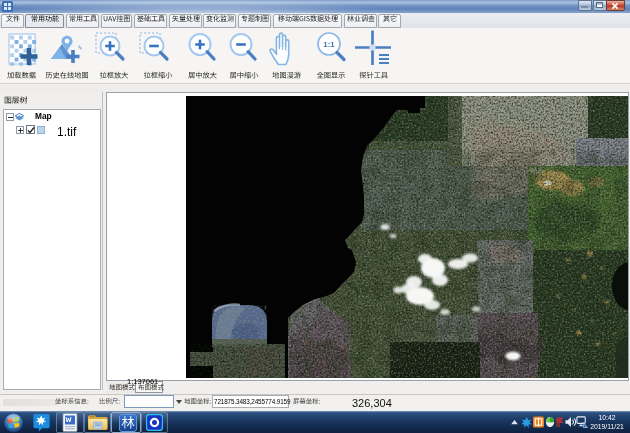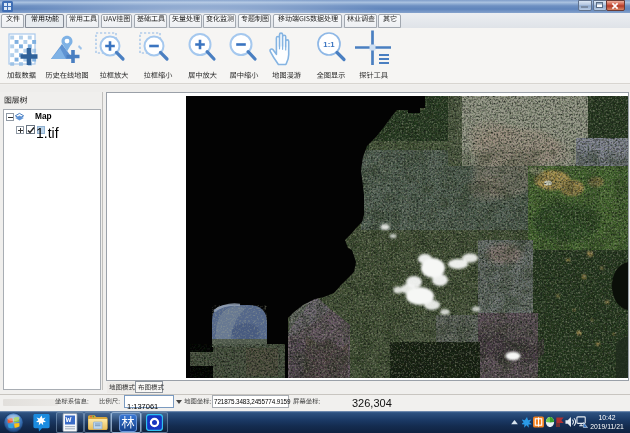--- a/index.html
+++ b/index.html
@@ -182,21 +182,21 @@
     </svg>
 <div class="abs" style="left:35px;top:110.5px;font-size:8.3px;font-weight:bold;color:#000">Map</div>
 <div class="abs" style="left:16px;top:126px;width:8px;height:8px;background:#fff;border:1px solid #919aa5"></div>
 <div class="abs" style="left:17.5px;top:129.5px;width:5px;height:1px;background:#333"></div>
 <div class="abs" style="left:19.5px;top:127.5px;width:1px;height:5px;background:#333"></div>
 <div class="abs" style="left:26px;top:125px;width:9px;height:9px;background:#fff;border:1px solid #6a7582"></div>
 <svg class="abs" style="left:27px;top:126px" width="8" height="8" viewBox="0 0 8 8">
       <path d="M1 4.5L3 6.5L7 1.5" stroke="#222" stroke-width="1.4" fill="none"></path>
     </svg>
 <div class="abs" style="left:36.5px;top:125.5px;width:8px;height:8px;background:#bcd4ea;border:1px solid #8fb0d0"></div>
-<div class="abs" style="left:36px;top:124.5px;font-size:14px;color:#000">1.tif</div>
+<div class="abs" style="left:57px;top:124.5px;font-size:12px;color:#000">1.tif</div>
 <div class="abs" style="left:102px;top:92px;width:1px;height:298px;background:#c0bfbc"></div>
 <div class="abs" style="left:106px;top:92px;width:523px;height:289px;background:#fff;border:1px solid #9aa0a8"></div>
 <svg class="abs" style="left:186px;top:96px" width="442" height="282" viewBox="0 0 442 282">
       <defs>
 <filter id="nd" x="0" y="0" width="100%" height="100%">
 <feTurbulence type="fractalNoise" baseFrequency="0.55" numOctaves="2" seed="11" stitchTiles="stitch" result="n"></feTurbulence>
 <feColorMatrix in="n" type="matrix" values="0 0 0 0 0  0 0 0 0 0  0 0 0 0 0  2.3 0 0 0 -0.92" result="a"></feColorMatrix>
 <feFlood flood-color="#10190f" result="c"></feFlood>
           <feComposite in="c" in2="a" operator="in"></feComposite>
 </filter>
@@ -311,21 +311,21 @@
     </svg>
 <div class="abs" style="left:0;top:394px;width:630px;height:17px;background:#f1f0ee;border-top:1px solid #c8c5c0"></div>
 <div class="abs" style="left:3px;top:399px;width:55px;height:7px;background:linear-gradient(90deg,#d2cec9,#e4e1dd);opacity:.5;border-radius:1px"></div>
 <svg class="t " style="left:55px;top:398px;width:34px;height:9px" viewBox="0 0 34 9">
       <path d="M4.7 0.6C4.5 1.6 4.1 2.4 3.4 2.9V0.3H2.9V3.8H0.8V4.2H2.9V5.4H0.3V5.9H6.1V5.4H3.4V4.2H5.6V3.8H3.4V3.0C3.5 3.1 3.7 3.2 3.8 3.3C4.1 3 4.4 2.6 4.6 2.2C5 2.6 5.5 3.1 5.7 3.4L6.1 3.1C5.8 2.7 5.3 2.2 4.8 1.8C5 1.4 5.1 1 5.2 0.7ZM1.6 0.6C1.3 1.6 0.9 2.5 0.2 3.1C0.3 3.2 0.5 3.3 0.6 3.4C1 3.1 1.3 2.6 1.6 2.1C1.9 2.5 2.2 2.9 2.4 3.1L2.8 2.8C2.5 2.5 2.1 2 1.7 1.7C1.9 1.4 2 1 2 0.6ZM9.4 0.7V1.2H12.2V0.7ZM11.4 3.6C11.7 4.2 12 5 12.1 5.5L12.5 5.4C12.4 4.9 12.1 4.1 11.8 3.4ZM9.5 3.4C9.4 4.1 9.1 4.8 8.7 5.3C8.8 5.3 9 5.5 9.1 5.5C9.5 5 9.8 4.3 10 3.5ZM9.1 2.3V2.7H10.5V5.5C10.5 5.6 10.4 5.6 10.3 5.6C10.3 5.6 10 5.6 9.6 5.6C9.7 5.8 9.8 6 9.8 6.1C10.2 6.1 10.5 6.1 10.7 6.0C10.9 5.9 11 5.8 11 5.5V2.7H12.5V2.3ZM7.7 0.3V1.6H6.7V2.1H7.6C7.4 2.9 7 3.8 6.6 4.3C6.6 4.4 6.8 4.6 6.8 4.7C7.1 4.3 7.5 3.6 7.7 2.9V6.1H8.2V2.8C8.4 3.1 8.6 3.5 8.8 3.7L9 3.3C8.9 3.1 8.4 2.4 8.2 2.2V2.1H9.0V1.6H8.2V0.3ZM14.6 4.2C14.3 4.7 13.8 5.1 13.2 5.4C13.4 5.5 13.6 5.7 13.7 5.8C14.2 5.4 14.7 4.9 15.1 4.4ZM16.9 4.4C17.4 4.8 18.1 5.4 18.4 5.8L18.8 5.5C18.4 5.1 17.8 4.6 17.2 4.2ZM17 2.8C17.2 2.9 17.4 3.1 17.6 3.3L14.8 3.5C15.7 3 16.7 2.4 17.6 1.7L17.3 1.4C16.9 1.7 16.6 1.9 16.3 2.2L14.7 2.2C15.1 1.9 15.6 1.5 16 1.0C16.9 1 17.7 0.9 18.3 0.7L17.9 0.3C16.9 0.6 15 0.7 13.5 0.8C13.5 0.9 13.6 1.1 13.6 1.2C14.2 1.2 14.8 1.2 15.4 1.1C15 1.5 14.5 1.9 14.3 2.0C14.1 2.2 14 2.3 13.8 2.3C13.9 2.4 14 2.6 14 2.7C14.1 2.7 14.3 2.6 15.6 2.6C15.1 2.9 14.6 3.2 14.4 3.3C14 3.5 13.7 3.6 13.5 3.6C13.5 3.7 13.6 4 13.6 4.1C13.8 4 14.1 4 15.8 3.8V5.5C15.8 5.6 15.8 5.6 15.7 5.6C15.6 5.6 15.2 5.6 14.8 5.6C14.9 5.7 15 5.9 15 6.1C15.5 6.1 15.8 6.1 16 6.0C16.2 5.9 16.3 5.8 16.3 5.5V3.8L17.9 3.7C18.1 3.9 18.2 4.1 18.3 4.2L18.7 4.0C18.5 3.6 17.9 3 17.4 2.6ZM21.6 2.2V2.6H24.8V2.2ZM21.6 3.1V3.5H24.8V3.1ZM21.2 1.3V1.7H25.3V1.3ZM22.7 0.4C22.8 0.7 23 1 23.1 1.3L23.5 1.1C23.5 0.9 23.3 0.5 23.1 0.3ZM21.6 4.1V6.1H22.0V5.9H24.4V6.1H24.8V4.1ZM22 5.5V4.5H24.4V5.5ZM20.8 0.3C20.5 1.2 20 2.2 19.4 2.8C19.5 2.9 19.6 3.2 19.7 3.3C19.9 3 20.1 2.8 20.3 2.5V6.2H20.7V1.7C20.9 1.3 21.1 0.8 21.3 0.4ZM27.3 2.1H30.3V2.6H27.3ZM27.3 3.0H30.3V3.5H27.3ZM27.3 1.2H30.3V1.7H27.3ZM27.3 4.3V5.4C27.3 5.9 27.5 6 28.2 6.0C28.4 6 29.5 6 29.7 6.0C30.3 6 30.5 5.8 30.5 5.0C30.4 5 30.2 4.9 30.1 4.8C30.1 5.5 30 5.6 29.7 5.6C29.4 5.6 28.4 5.6 28.2 5.6C27.8 5.6 27.8 5.6 27.8 5.4V4.3ZM30.5 4.4C30.8 4.8 31.1 5.4 31.2 5.7L31.6 5.5C31.5 5.2 31.2 4.6 30.9 4.2ZM26.5 4.3C26.4 4.7 26.1 5.3 25.9 5.6L26.3 5.8C26.6 5.5 26.8 4.9 27 4.5ZM28.3 4.1C28.6 4.4 29 4.8 29.1 5.1L29.5 4.9C29.4 4.6 29 4.2 28.7 3.9H30.8V0.9H28.8C28.9 0.7 29 0.5 29.1 0.3L28.6 0.2C28.5 0.4 28.4 0.6 28.3 0.9H26.8V3.9H28.6ZM32.9 3.1C33.1 3.1 33.3 3 33.3 2.7C33.3 2.4 33.1 2.2 32.9 2.2C32.7 2.2 32.5 2.4 32.5 2.7C32.5 3 32.7 3.1 32.9 3.1ZM32.9 5.7C33.1 5.7 33.3 5.5 33.3 5.3C33.3 5 33.1 4.8 32.9 4.8C32.7 4.8 32.5 5 32.5 5.3C32.5 5.5 32.7 5.7 32.9 5.7Z" fill="#3a3a3a"></path>
     </svg>
 <svg class="t " style="left:99px;top:398px;width:21px;height:9px" viewBox="0 0 21 9">
       <path d="M0.8 6.1C0.9 6 1.2 5.9 2.9 5.3C2.9 5.2 2.9 5 2.9 4.8L1.3 5.3V2.7H2.9V2.2H1.3V0.3H0.8V5.2C0.8 5.5 0.7 5.6 0.6 5.7C0.6 5.8 0.8 6 0.8 6.1ZM3.4 0.3V5.1C3.4 5.8 3.6 6 4.2 6.0C4.3 6 5.1 6 5.2 6.0C5.8 6 6 5.5 6 4.3C5.9 4.2 5.7 4.1 5.6 4.0C5.5 5.2 5.5 5.5 5.2 5.5C5 5.5 4.4 5.5 4.3 5.5C4 5.5 3.9 5.5 3.9 5.1V3.2C4.6 2.8 5.4 2.3 5.9 1.9L5.5 1.4C5.1 1.8 4.5 2.3 3.9 2.7V0.3ZM10.8 1.0V4.6H11.2V1.0ZM11.9 0.3V5.5C11.9 5.6 11.8 5.6 11.7 5.6C11.6 5.6 11.3 5.6 10.9 5.6C11 5.8 11 6 11.1 6.1C11.5 6.1 11.9 6.1 12.1 6.0C12.2 5.9 12.3 5.8 12.3 5.5V0.3ZM8.7 3.8C8.9 3.9 9.2 4.2 9.4 4.4C9.1 5 8.7 5.5 8.2 5.8C8.3 5.9 8.5 6 8.5 6.2C9.5 5.5 10.2 4.1 10.4 2.1L10.1 2.0L10 2.0H9.2C9.3 1.7 9.4 1.4 9.4 1.1H10.5V0.6H8.3V1.1H9.0C8.8 2.1 8.5 3 8 3.7C8.1 3.7 8.3 3.9 8.4 4.0C8.7 3.6 8.9 3.1 9.1 2.5H9.9C9.8 3 9.7 3.5 9.6 3.9C9.4 3.8 9.1 3.6 9 3.4ZM7.8 0.3C7.5 1.2 7.1 2.1 6.6 2.7C6.7 2.9 6.8 3.1 6.9 3.2C7 3 7.2 2.8 7.3 2.5V6.1H7.8V1.6C7.9 1.2 8.1 0.8 8.2 0.4ZM13.9 0.6V2.4C13.9 3.4 13.9 4.8 13 5.8C13.1 5.9 13.3 6.1 13.4 6.2C14.1 5.3 14.4 4.1 14.4 3.1H16.1C16.5 4.6 17.3 5.6 18.6 6.1C18.7 6 18.8 5.8 18.9 5.7C17.7 5.3 16.9 4.4 16.6 3.1H18.3V0.6ZM14.5 1.0H17.8V2.6H14.5V2.4ZM20.1 3.1C20.3 3.1 20.5 3 20.5 2.7C20.5 2.4 20.3 2.2 20.1 2.2C19.9 2.2 19.7 2.4 19.7 2.7C19.7 3 19.9 3.1 20.1 3.1ZM20.1 5.7C20.3 5.7 20.5 5.5 20.5 5.3C20.5 5 20.3 4.8 20.1 4.8C19.9 4.8 19.7 5 19.7 5.3C19.7 5.5 19.9 5.7 20.1 5.7Z" fill="#3a3a3a"></path>
     </svg>
 <div class="abs" style="left:124px;top:395px;width:50px;height:13px;background:#fff;border:1px solid #7a9ac0"></div>
-<div class="abs" style="left:127px;top:402px;font-size:7.5px;color:#000">1:137061</div>
+<div class="abs" style="left:127px;top:377px;font-size:7.5px;color:#000">1:137061</div>
 <svg class="abs" style="left:176px;top:400px" width="6" height="4" viewBox="0 0 6 4">
       <path d="M0 0h6L3 4z" fill="#444"></path>
     </svg>
 <svg class="t " style="left:184px;top:398px;width:28px;height:9px" viewBox="0 0 28 9">
       <path d="M2.7 0.9V2.6L2.1 2.9L2.2 3.3L2.7 3.1V5.1C2.7 5.8 3 6 3.7 6.0C3.9 6 5.1 6 5.3 6.0C5.9 6 6.1 5.7 6.2 4.8C6 4.8 5.8 4.7 5.7 4.7C5.7 5.4 5.6 5.6 5.3 5.6C5 5.6 3.9 5.6 3.7 5.6C3.3 5.6 3.2 5.5 3.2 5.1V2.9L4.1 2.5V4.7H4.5V2.3L5.4 2.0C5.4 3 5.4 3.7 5.4 3.9C5.3 4 5.3 4 5.2 4.0C5.1 4 4.9 4 4.7 4.0C4.8 4.1 4.8 4.3 4.9 4.4C5 4.4 5.3 4.4 5.5 4.4C5.7 4.3 5.8 4.2 5.8 4.0C5.9 3.7 5.9 2.8 5.9 1.6L5.9 1.5L5.6 1.3L5.5 1.4L5.4 1.5L4.5 1.9V0.3H4.1V2.0L3.2 2.4V0.9ZM0.2 4.6 0.4 5.1C1 4.9 1.7 4.6 2.4 4.2L2.3 3.8L1.5 4.1V2.3H2.3V1.8H1.5V0.3H1.1V1.8H0.3V2.3H1.1V4.3C0.8 4.4 0.5 4.6 0.2 4.6ZM8.8 3.8C9.3 4 10 4.2 10.3 4.4L10.5 4.0C10.2 3.9 9.5 3.7 9 3.6ZM8.2 4.7C9 4.8 10.2 5 10.8 5.2L11 4.9C10.4 4.7 9.2 4.4 8.4 4.3ZM6.9 0.5V6.1H7.4V5.9H11.8V6.1H12.3V0.5ZM7.4 5.4V1.0H11.8V5.4ZM9 1.1C8.7 1.6 8.2 2.1 7.6 2.5C7.7 2.5 7.9 2.7 8 2.7C8.2 2.6 8.4 2.5 8.6 2.3C8.7 2.5 9 2.7 9.2 2.9C8.7 3.1 8.1 3.3 7.5 3.4C7.6 3.5 7.7 3.7 7.7 3.8C8.4 3.7 9 3.4 9.7 3.1C10.2 3.4 10.8 3.6 11.4 3.7C11.5 3.6 11.6 3.5 11.7 3.4C11.1 3.3 10.5 3.1 10 2.9C10.5 2.6 10.9 2.2 11.2 1.8L10.9 1.6L10.8 1.6H9.2C9.3 1.5 9.4 1.4 9.5 1.2ZM8.8 2 8.9 2.0H10.5C10.3 2.2 10 2.5 9.6 2.7C9.3 2.5 9 2.3 8.8 2.0ZM17.5 0.6C17.3 1.6 16.9 2.4 16.2 2.9V0.3H15.7V3.8H13.6V4.2H15.7V5.4H13.1V5.9H18.9V5.4H16.2V4.2H18.4V3.8H16.2V3.0C16.3 3.1 16.5 3.2 16.6 3.3C16.9 3 17.2 2.6 17.4 2.2C17.8 2.6 18.3 3.1 18.5 3.4L18.9 3.1C18.6 2.7 18.1 2.2 17.6 1.8C17.8 1.4 17.9 1 18 0.7ZM14.4 0.6C14.1 1.6 13.7 2.5 13 3.1C13.1 3.2 13.3 3.3 13.4 3.4C13.8 3.1 14.1 2.6 14.4 2.1C14.7 2.5 15 2.9 15.2 3.1L15.6 2.8C15.3 2.5 14.9 2 14.5 1.7C14.7 1.4 14.8 1 14.8 0.6ZM22.2 0.7V1.2H25.0V0.7ZM24.2 3.6C24.5 4.2 24.8 5 24.9 5.5L25.3 5.4C25.2 4.9 24.9 4.1 24.6 3.4ZM22.3 3.4C22.2 4.1 21.9 4.8 21.5 5.3C21.6 5.3 21.8 5.5 21.9 5.5C22.3 5 22.6 4.3 22.8 3.5ZM21.9 2.3V2.7H23.3V5.5C23.3 5.6 23.2 5.6 23.1 5.6C23.1 5.6 22.8 5.6 22.4 5.6C22.5 5.8 22.6 6 22.6 6.1C23 6.1 23.3 6.1 23.5 6.0C23.7 5.9 23.8 5.8 23.8 5.5V2.7H25.3V2.3ZM20.5 0.3V1.6H19.5V2.1H20.4C20.2 2.9 19.8 3.8 19.4 4.3C19.4 4.4 19.6 4.6 19.6 4.7C19.9 4.3 20.3 3.6 20.5 2.9V6.1H21.0V2.8C21.2 3.1 21.4 3.5 21.6 3.7L21.8 3.3C21.7 3.1 21.2 2.4 21 2.2V2.1H21.8V1.6H21.0V0.3ZM26.5 3.1C26.7 3.1 26.9 3 26.9 2.7C26.9 2.4 26.7 2.2 26.5 2.2C26.3 2.2 26.1 2.4 26.1 2.7C26.1 3 26.3 3.1 26.5 3.1ZM26.5 5.7C26.7 5.7 26.9 5.5 26.9 5.3C26.9 5 26.7 4.8 26.5 4.8C26.3 4.8 26.1 5 26.1 5.3C26.1 5.5 26.3 5.7 26.5 5.7Z" fill="#3a3a3a"></path>
     </svg>
 <div class="abs" style="left:212px;top:395px;width:77px;height:13px;background:#fff;border:1px solid #a8adb3"></div>
 <div class="abs" style="left:214px;top:398px;font-size:6.3px;color:#000;letter-spacing:-0.1px">721875.3483,2455774.9159</div>
 <svg class="t " style="left:293px;top:398px;width:28px;height:9px" viewBox="0 0 28 9">
       <path d="M2.2 2.3C2.4 2.5 2.5 2.7 2.6 2.9L3.1 2.7C3 2.6 2.8 2.3 2.7 2.1ZM1.4 1.0H5.2V1.6H1.4ZM0.9 0.6V2.7C0.9 3.7 0.8 5 0.2 5.9C0.3 5.9 0.5 6.1 0.6 6.2C1.3 5.2 1.4 3.7 1.4 2.7V2.1H5.7V0.6ZM4.7 2.1C4.6 2.3 4.5 2.7 4.3 2.9H1.6V3.3H2.6V4.0L2.6 4.2H1.4V4.6H2.5C2.4 5.1 2.1 5.5 1.4 5.8C1.5 5.9 1.6 6 1.7 6.2C2.6 5.8 2.9 5.2 3 4.6H4.4V6.2H4.8V4.6H6.1V4.2H4.8V3.3H5.9V2.9H4.8C4.9 2.7 5.1 2.5 5.2 2.3ZM4.4 4.2H3.1L3.1 4.0V3.3H4.4ZM8 2.5H11.3V2.9H8.0ZM8 1.8H11.3V2.2H8.0ZM9.3 4.0V4.4H8.2C8.3 4.3 8.5 4.2 8.6 4.0ZM9.8 4.0H10.6C10.7 4.2 10.9 4.3 11.1 4.4H9.8ZM7.5 1.5V3.3H8.6C8.6 3.4 8.5 3.5 8.4 3.6H6.7V4.0H8.0C7.7 4.3 7.2 4.6 6.6 4.9C6.7 4.9 6.8 5.1 6.9 5.2C7.2 5.1 7.5 4.9 7.7 4.7V5.9H8.2V4.8H9.3V6.1H9.8V4.8H11.1V5.5C11.1 5.5 11.1 5.6 11 5.6C10.9 5.6 10.7 5.6 10.4 5.6C10.4 5.7 10.5 5.8 10.5 5.9C10.9 5.9 11.2 5.9 11.3 5.9C11.5 5.8 11.5 5.7 11.5 5.5V4.8C11.8 4.9 12.1 5 12.3 5.1C12.4 5 12.5 4.9 12.6 4.8C12.1 4.6 11.5 4.3 11.1 4.0H12.5V3.6H8.9C9 3.5 9.1 3.4 9.2 3.3H11.8V1.5ZM10.4 0.3V0.7H8.8V0.3H8.3V0.7H6.8V1.1H8.3V1.4H8.8V1.1H10.4V1.4H10.9V1.1H12.4V0.7H10.9V0.3ZM17.5 0.6C17.3 1.6 16.9 2.4 16.2 2.9V0.3H15.7V3.8H13.6V4.2H15.7V5.4H13.1V5.9H18.9V5.4H16.2V4.2H18.4V3.8H16.2V3.0C16.3 3.1 16.5 3.2 16.6 3.3C16.9 3 17.2 2.6 17.4 2.2C17.8 2.6 18.3 3.1 18.5 3.4L18.9 3.1C18.6 2.7 18.1 2.2 17.6 1.8C17.8 1.4 17.9 1 18 0.7ZM14.4 0.6C14.1 1.6 13.7 2.5 13 3.1C13.1 3.2 13.3 3.3 13.4 3.4C13.8 3.1 14.1 2.6 14.4 2.1C14.7 2.5 15 2.9 15.2 3.1L15.6 2.8C15.3 2.5 14.9 2 14.5 1.7C14.7 1.4 14.8 1 14.8 0.6ZM22.2 0.7V1.2H25.0V0.7ZM24.2 3.6C24.5 4.2 24.8 5 24.9 5.5L25.3 5.4C25.2 4.9 24.9 4.1 24.6 3.4ZM22.3 3.4C22.2 4.1 21.9 4.8 21.5 5.3C21.6 5.3 21.8 5.5 21.9 5.5C22.3 5 22.6 4.3 22.8 3.5ZM21.9 2.3V2.7H23.3V5.5C23.3 5.6 23.2 5.6 23.1 5.6C23.1 5.6 22.8 5.6 22.4 5.6C22.5 5.8 22.6 6 22.6 6.1C23 6.1 23.3 6.1 23.5 6.0C23.7 5.9 23.8 5.8 23.8 5.5V2.7H25.3V2.3ZM20.5 0.3V1.6H19.5V2.1H20.4C20.2 2.9 19.8 3.8 19.4 4.3C19.4 4.4 19.6 4.6 19.6 4.7C19.9 4.3 20.3 3.6 20.5 2.9V6.1H21.0V2.8C21.2 3.1 21.4 3.5 21.6 3.7L21.8 3.3C21.7 3.1 21.2 2.4 21 2.2V2.1H21.8V1.6H21.0V0.3ZM26.5 3.1C26.7 3.1 26.9 3 26.9 2.7C26.9 2.4 26.7 2.2 26.5 2.2C26.3 2.2 26.1 2.4 26.1 2.7C26.1 3 26.3 3.1 26.5 3.1ZM26.5 5.7C26.7 5.7 26.9 5.5 26.9 5.3C26.9 5 26.7 4.8 26.5 4.8C26.3 4.8 26.1 5 26.1 5.3C26.1 5.5 26.3 5.7 26.5 5.7Z" fill="#3a3a3a"></path>

